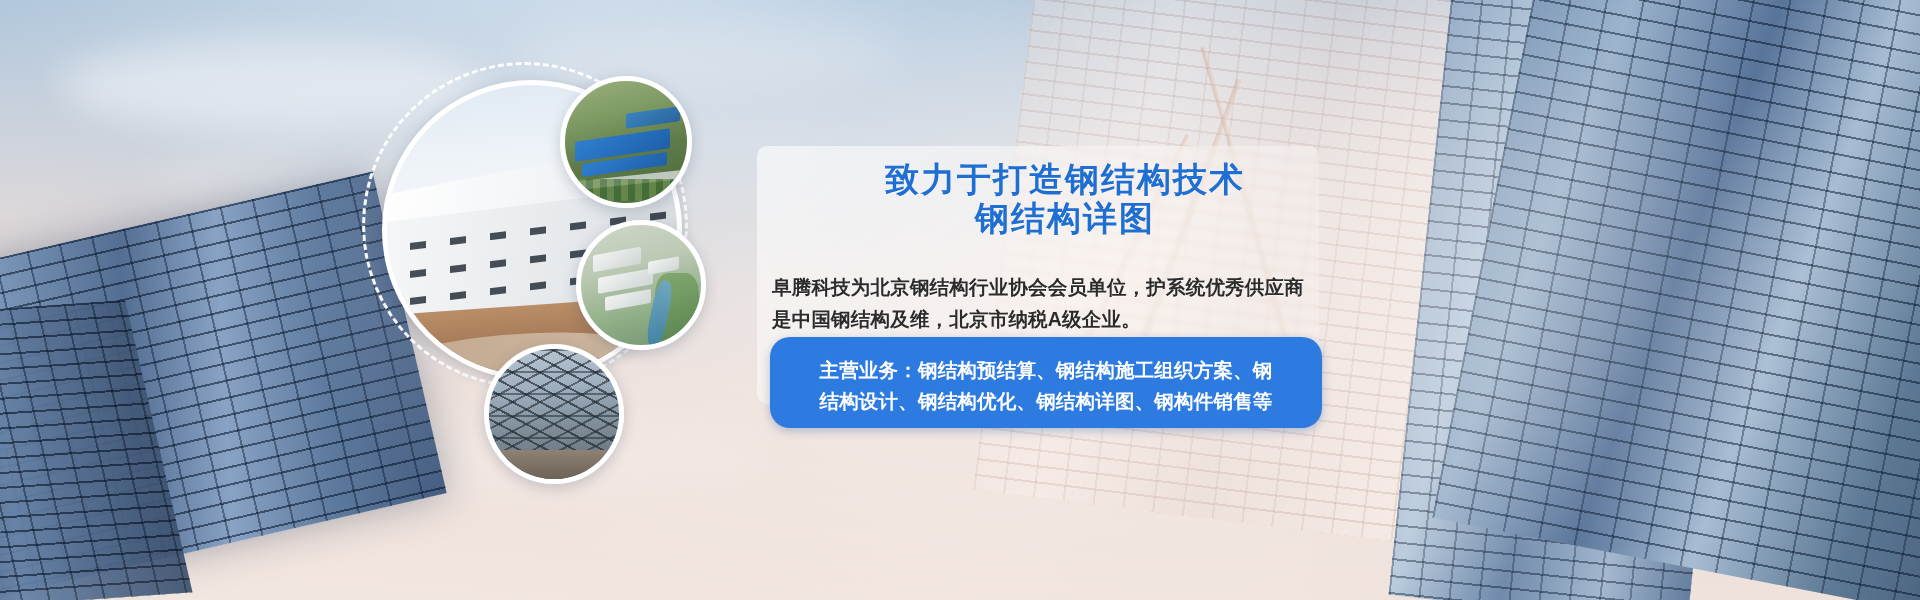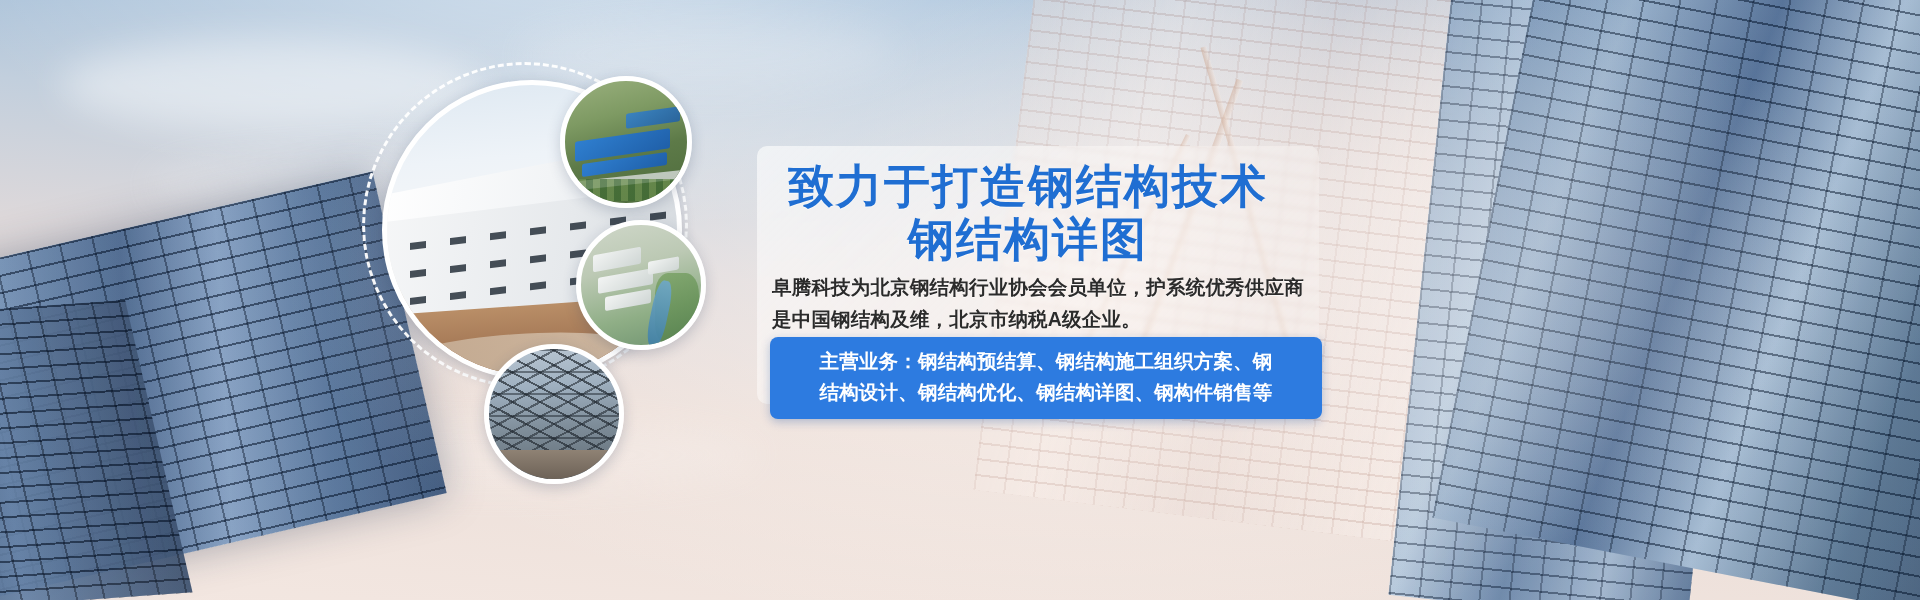--- a/index.html
+++ b/index.html
@@ -138,32 +138,32 @@
       repeating-linear-gradient(-28deg, rgba(38,46,54,.6) 0 2px, rgba(255,255,255,0) 2px 13px),
       repeating-linear-gradient(to bottom, rgba(30,38,46,.5) 0 2px, rgba(255,255,255,0) 2px 22px);}
   .truss-ground{position:absolute;left:0;bottom:0;width:100%;height:22%;
     background:linear-gradient(180deg,#8f8274,#6d6257);}
 
   
   .panel{position:absolute;left:757px;top:146px;width:562px;height:258px;border-radius:10px;
     background:linear-gradient(135deg,rgba(255,255,255,.62),rgba(255,250,247,.40) 55%,rgba(255,255,255,.20));
     backdrop-filter:blur(2px);}
 
-  .headline{position:absolute;left:745px;top:160px;width:566px;text-align:center;
+  .headline{position:absolute;left:782px;top:160px;width:566px;text-align:center;
     font-family:"DejaVu Serif","Liberation Serif",serif;
-    font-weight:700;font-size:46px;line-height:1.16;letter-spacing:2px;
+    font-weight:700;font-size:34px;line-height:1.16;letter-spacing:2px;
     color:#1f6ed2;text-shadow:0 1px 0 rgba(255,255,255,.55);}
   .headline .l2{display:block;}
 
   .desc{position:absolute;left:772px;top:272px;width:536px;
     font-size:19.5px;line-height:1.62;color:#2b2b2b;font-weight:600;
     letter-spacing:.2px;text-shadow:0 1px 0 rgba(255,255,255,.6);}
 
-  .bizbox{position:absolute;left:770px;top:337px;width:520px;padding:9px 16px 11px;
-    border-radius:8px;background:#2d7be0;box-shadow:0 3px 10px rgba(25,80,160,.30);}
+  .bizbox{position:absolute;left:770px;top:337px;width:520px;padding:18px 16px 11px;
+    border-radius:20px;background:#2d7be0;box-shadow:0 3px 10px rgba(25,80,160,.30);}
   .bizbox .line{display:block;color:#ffffff;font-size:19.5px;line-height:1.58;
     font-weight:700;letter-spacing:.2px;text-align:center;}
 </style>
 </head>
 <body>
 
 <div id="banner">
 
   <div class="sky-wash"></div>
   <div class="cloud c1"></div>

